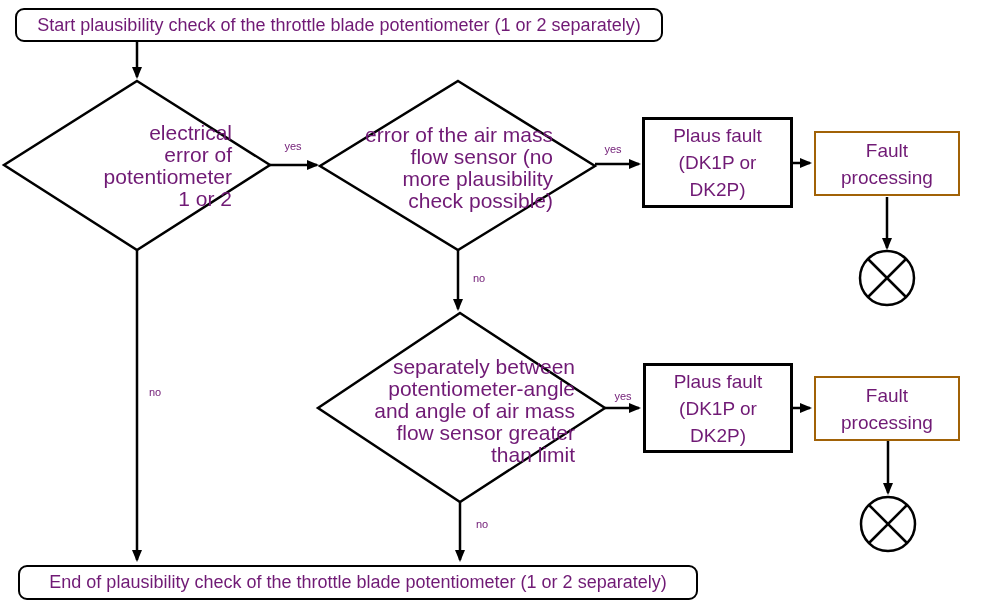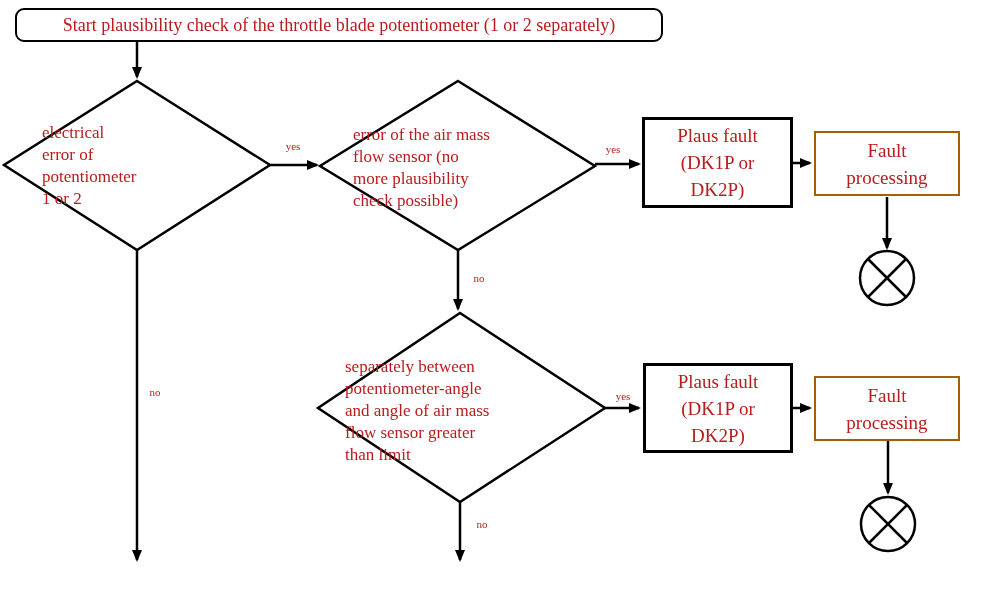--- a/index.html
+++ b/index.html
@@ -1,21 +1,21 @@
 <!DOCTYPE html>
 <html><head>
 <meta charset="utf-8">
 <style>
   html,body{margin:0;padding:0;background:#ffffff;}
   #canvas{
     position:relative;
     width:992px;height:608px;
     background:#ffffff;
-    font-family:Liberation Serif, serif;
-    color:#b91c1c;
+    font-family:Liberation Sans, sans-serif;
+    color:#701a75;
     overflow:hidden;
   }
   #wires{position:absolute;left:0;top:0;width:992px;height:608px;}
   .node{
     position:absolute;
     box-sizing:border-box;
     display:flex;align-items:center;justify-content:center;
     text-align:center;
     background:#ffffff;
     white-space:pre-line;
@@ -23,22 +23,22 @@
   .terminator{
     border:2px solid #000;border-radius:9px;
     font-size:18px;
   }
   .process{font-size:19px;line-height:27px;}
   .thick{border:3px solid #000000;}
   .thin{border:2px solid #a16207;}
   .diamond-text{
     position:absolute;
     transform:translate(-50%,-50%);
-    text-align:left;
-    font-size:17px;line-height:22px;
+    text-align:right;
+    font-size:21px;line-height:22px;
     white-space:pre-line;
   }
   .edge-label{
     position:absolute;
     transform:translate(-50%,-50%);
     font-size:11px;
     background:transparent;
   }
 </style>
 </head>
@@ -76,27 +76,28 @@
     </g>
     <g>
       <circle cx="888" cy="524" r="27" fill="#fff" stroke="#000" stroke-width="2.5"></circle>
       <line x1="869" y1="505" x2="907" y2="543" stroke="#000" stroke-width="2.5"></line>
       <line x1="907" y1="505" x2="869" y2="543" stroke="#000" stroke-width="2.5"></line>
     </g>
   </svg>
 
   <div class="node terminator" style="left:15px;top:8px;width:648px;height:34px;">Start plausibility check of the throttle blade potentiometer (1 or 2 separately)</div>
 
+  <div class="node terminator" style="left:18px;top:565px;width:680px;height:35px;">End of plausibility check of the throttle blade potentiometer (1 or 2 separately)</div>
 
   <div class="diamond-text" style="left:137px;top:166px;width:190px;">electrical
 error of
 potentiometer
 1 or 2</div>
 
-  <div class="diamond-text" style="left:458px;top:168px;width:210px;">error of the air mass
+  <div class="diamond-text" style="left:448px;top:168px;width:210px;">error of the air mass
 flow sensor (no
 more plausibility
 check possible)</div>
 
   <div class="diamond-text" style="left:460px;top:411px;width:230px;">separately between
 potentiometer-angle
 and angle of air mass
 flow sensor greater
 than limit</div>
 

